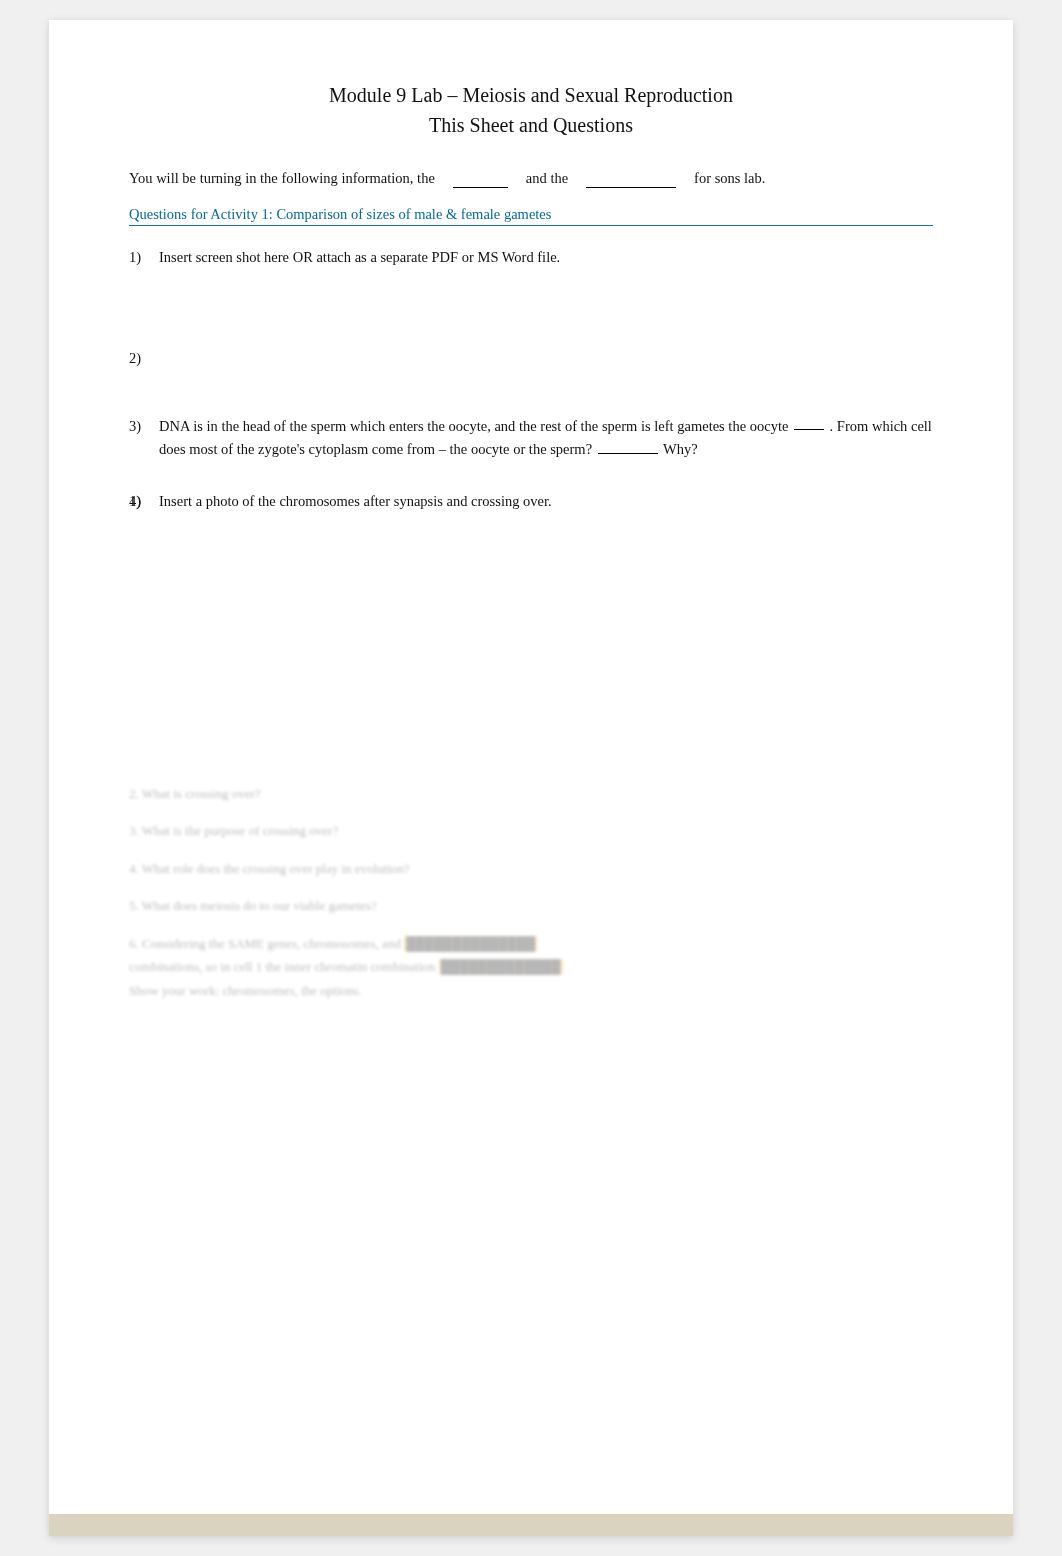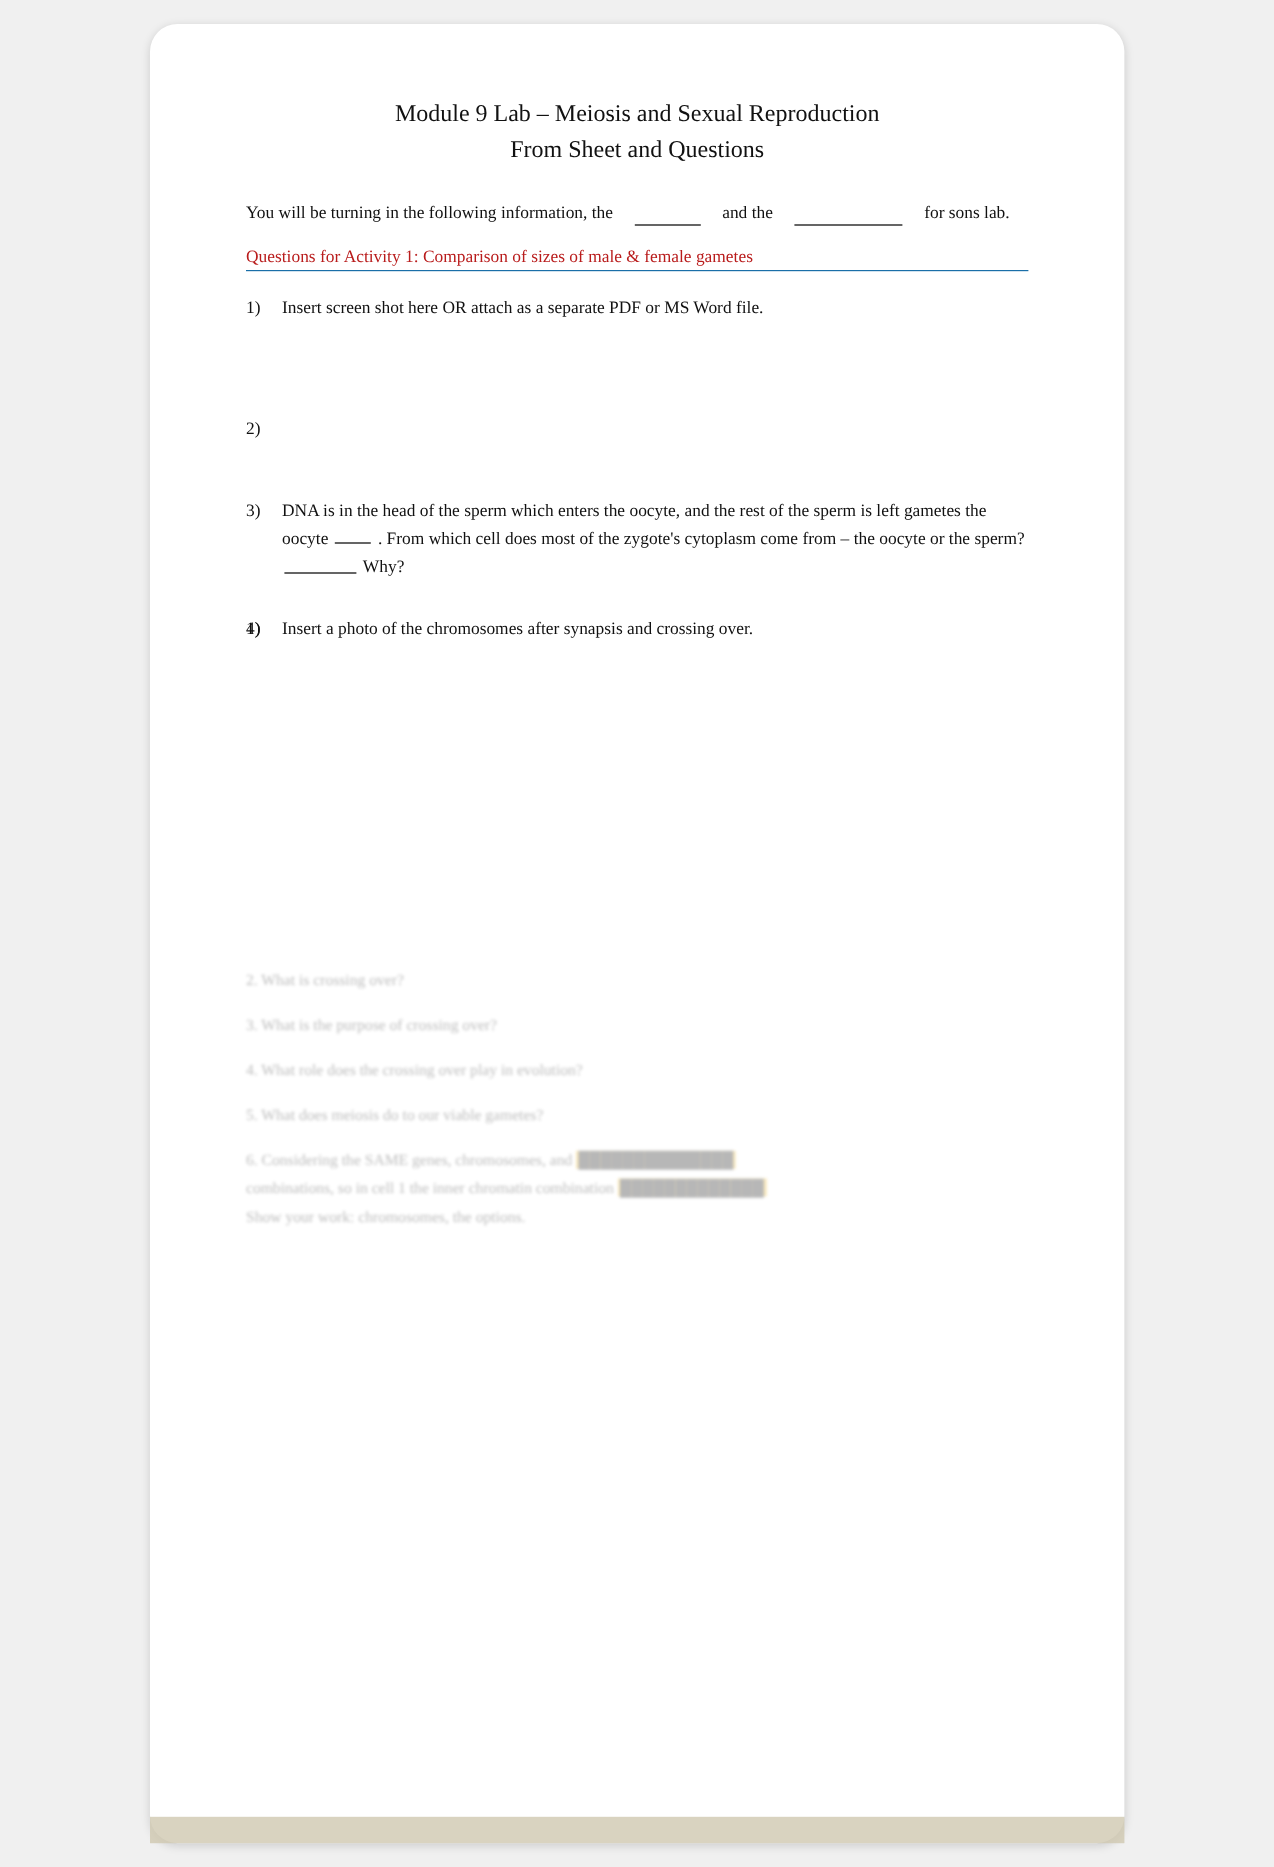--- a/index.html
+++ b/index.html
@@ -13,26 +13,25 @@
       font-family: 'Times New Roman', Times, serif;
       display: flex;
       justify-content: center;
       align-items: flex-start;
       min-height: 1556px;
       padding: 20px 0;
     }
 
     .page {
       background: #ffffff;
-      width: 812px;
+      width: 964px;
       min-height: 1516px;
       padding: 60px 80px 60px 80px;
       box-shadow: 0 2px 8px rgba(0,0,0,0.15);
       position: relative;
-      border-radius: 23px;
     }
 
     .page-title {
       text-align: center;
       font-size: 20px;
       font-weight: normal;
       line-height: 1.5;
       margin-bottom: 30px;
       color: #111;
     }
@@ -53,21 +52,21 @@
       min-width: 55px;
       height: 18px;
       margin: 0 4px;
     }
 
     .inline-box-wide {
       min-width: 90px;
     }
 
     .section-heading {
-      color: #b91c1c;
+      color: #0369a1;
       font-size: 14.5px;
       font-weight: normal;
       border-bottom: 1px solid #1a6fa8;
       padding-bottom: 2px;
       margin-bottom: 20px;
     }
 
     .questions-list {
       list-style: none;
       padding: 0;
@@ -161,21 +160,21 @@
       height: 5px;
     }
   </style>
 </head>
 <body>
 
 <div class="page">
 
   <h1 class="page-title">
     <span>Module 9 Lab – Meiosis and Sexual Reproduction</span><br>
-    <span>From Sheet and Questions</span>
+    <span>This Sheet and Questions</span>
   </h1>
 
   <div class="intro-line">
     <span>You will be turning in the following information, the</span>
     <span class="inline-box">&nbsp;</span>
     <span>and the</span>
     <span class="inline-box inline-box-wide">&nbsp;</span>
     <span>for sons lab.</span>
   </div>
 

